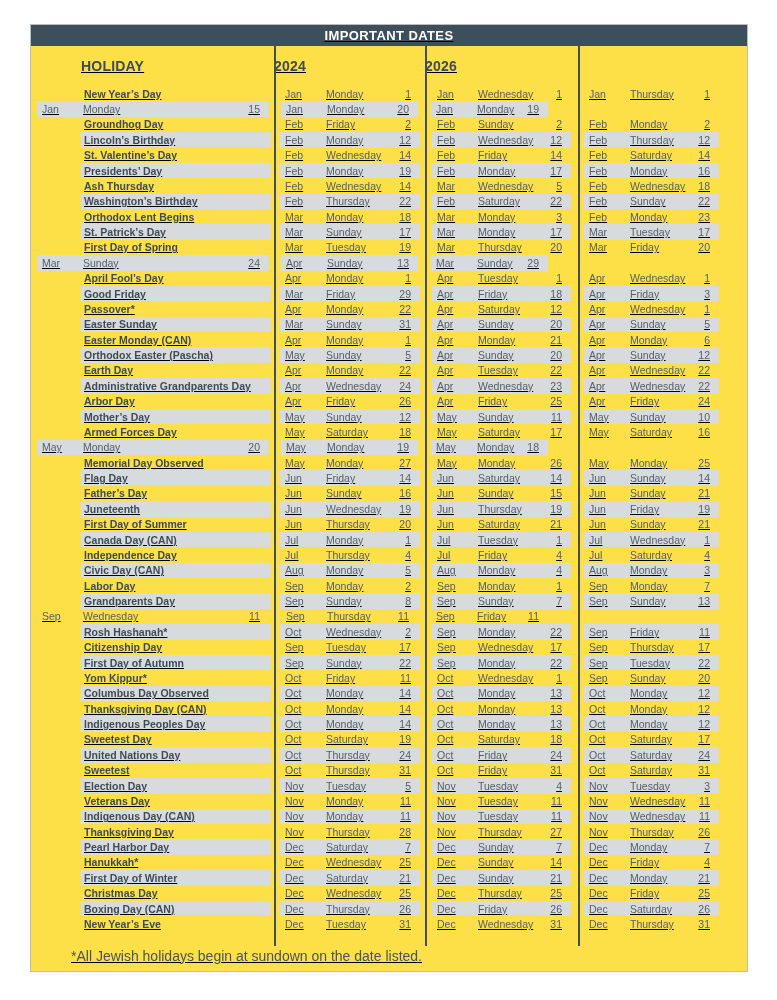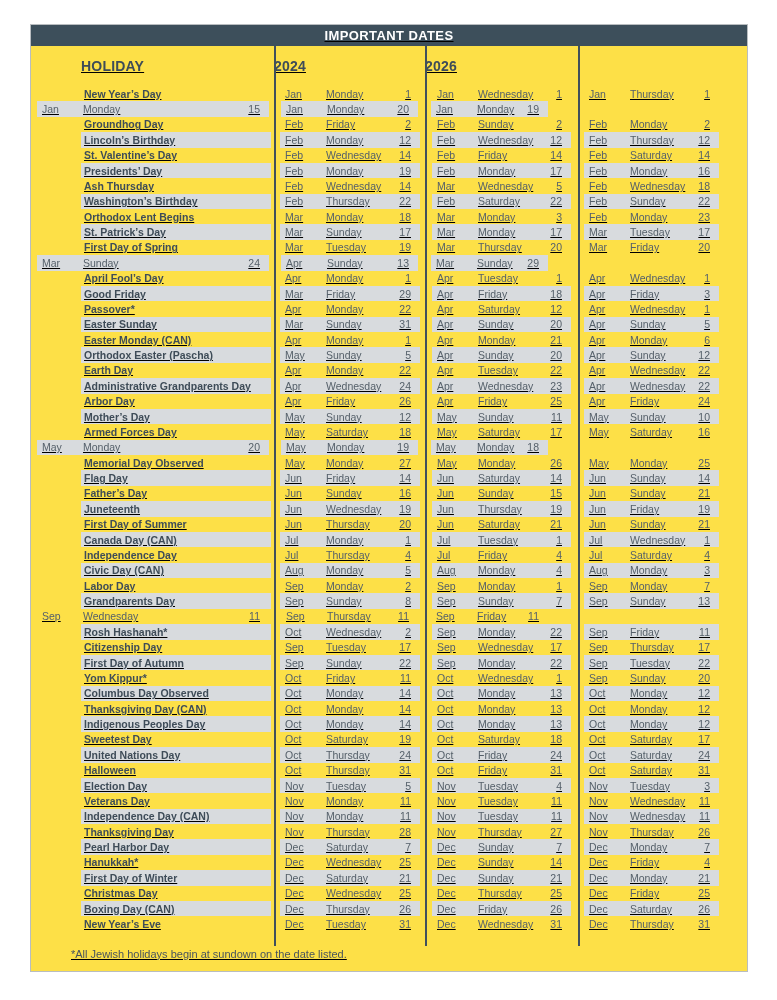--- a/index.html
+++ b/index.html
@@ -40,21 +40,21 @@
     font-weight:bold; font-size:10.5px; color:#3e4c58; white-space:nowrap;
   }
   .date-band { font-size:10.5px; color:#55606a; padding:0 9px 0 5px; white-space:nowrap; }
   .c2024 .date-band { margin:0 5px 0 6px; }
   .c2025 .date-band { margin:0 7px 0 7px; }
   .c2026 .date-band { margin:0 30px 0 6px; }
   .mon { width:41px; flex:0 0 41px; }
   .dow { flex:1 1 auto; }
   .num { text-align:right; min-width:16px; }
   .footnote {
-    margin:16px 0 8px 40px; font-size:11px; color:#49545e;
+    margin:16px 0 8px 40px; font-size:14px; color:#49545e;
   }
 </style>
 </head>
 <body>
 
 <div class="sheet">
   <div class="titlebar">
     <span>IMPORTANT DATES</span>
   </div>
   <div class="tbody">
@@ -1240,21 +1240,21 @@
       <div class="band date-band">
         <span class="mon">Oct</span>
         <span class="dow">Saturday</span>
         <span class="num">24</span>
       </div>
     </div>
   </div>
 
   <div class="row">
     <div class="cell">
-      <div class="band name-band">Halloween</div>
+      <div class="band name-band">Sweetest</div>
     </div>
     <div class="cell c2024">
       <div class="band date-band">
         <span class="mon">Oct</span>
         <span class="dow">Thursday</span>
         <span class="num">31</span>
       </div>
     </div>
     <div class="cell c2025">
       <div class="band date-band">
@@ -1321,21 +1321,21 @@
       <div class="band date-band">
         <span class="mon">Nov</span>
         <span class="dow">Wednesday</span>
         <span class="num">11</span>
       </div>
     </div>
   </div>
 
   <div class="row">
     <div class="cell">
-      <div class="band name-band">Independence Day (CAN)</div>
+      <div class="band name-band">Indigenous Day (CAN)</div>
     </div>
     <div class="cell c2024">
       <div class="band date-band">
         <span class="mon">Nov</span>
         <span class="dow">Monday</span>
         <span class="num">11</span>
       </div>
     </div>
     <div class="cell c2025">
       <div class="band date-band">

